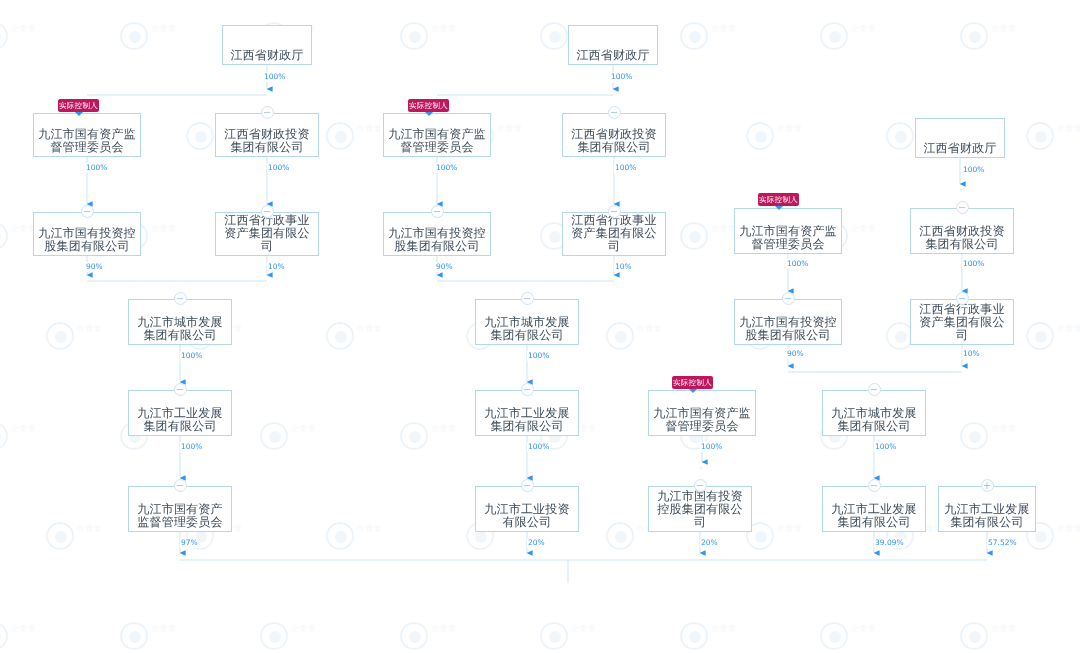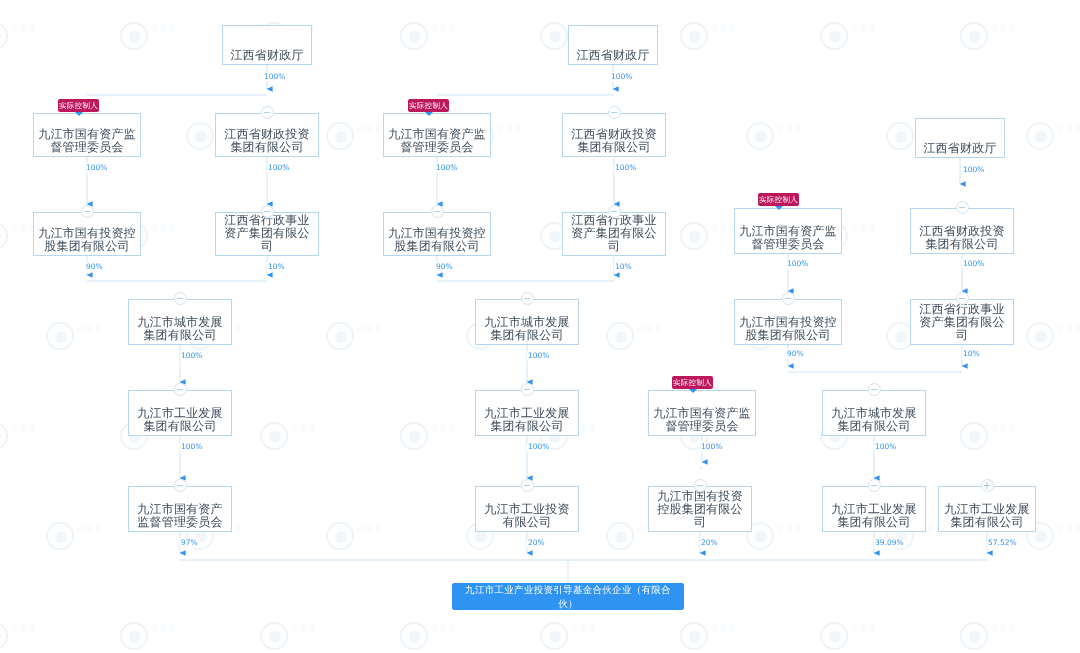--- a/index.html
+++ b/index.html
@@ -541,17 +541,14 @@
       <div class="pct" style="left: 962px; top: 259px;">100%</div>
       <div class="pct" style="left: 786px; top: 349px;">90%</div>
       <div class="pct" style="left: 962px; top: 349px;">10%</div>
       <div class="pct" style="left: 700px; top: 442px;">100%</div>
       <div class="pct" style="left: 874px; top: 442px;">100%</div>
       <div class="pct" style="left: 700px; top: 538px;">20%</div>
       <div class="pct" style="left: 874px; top: 538px;">39.09%</div>
       <div class="pct" style="left: 987px; top: 538px;">57.52%</div>
     </div>
 
-  <div class="root-node" id="root-node" style="left: 452px; top: 583px; width: 232px; height: 27px;">
-    <span>九江市工业产业投资引导基金合伙企业（有限合伙）</span>
-  </div>
 
 </div>
 
 </body></html>

